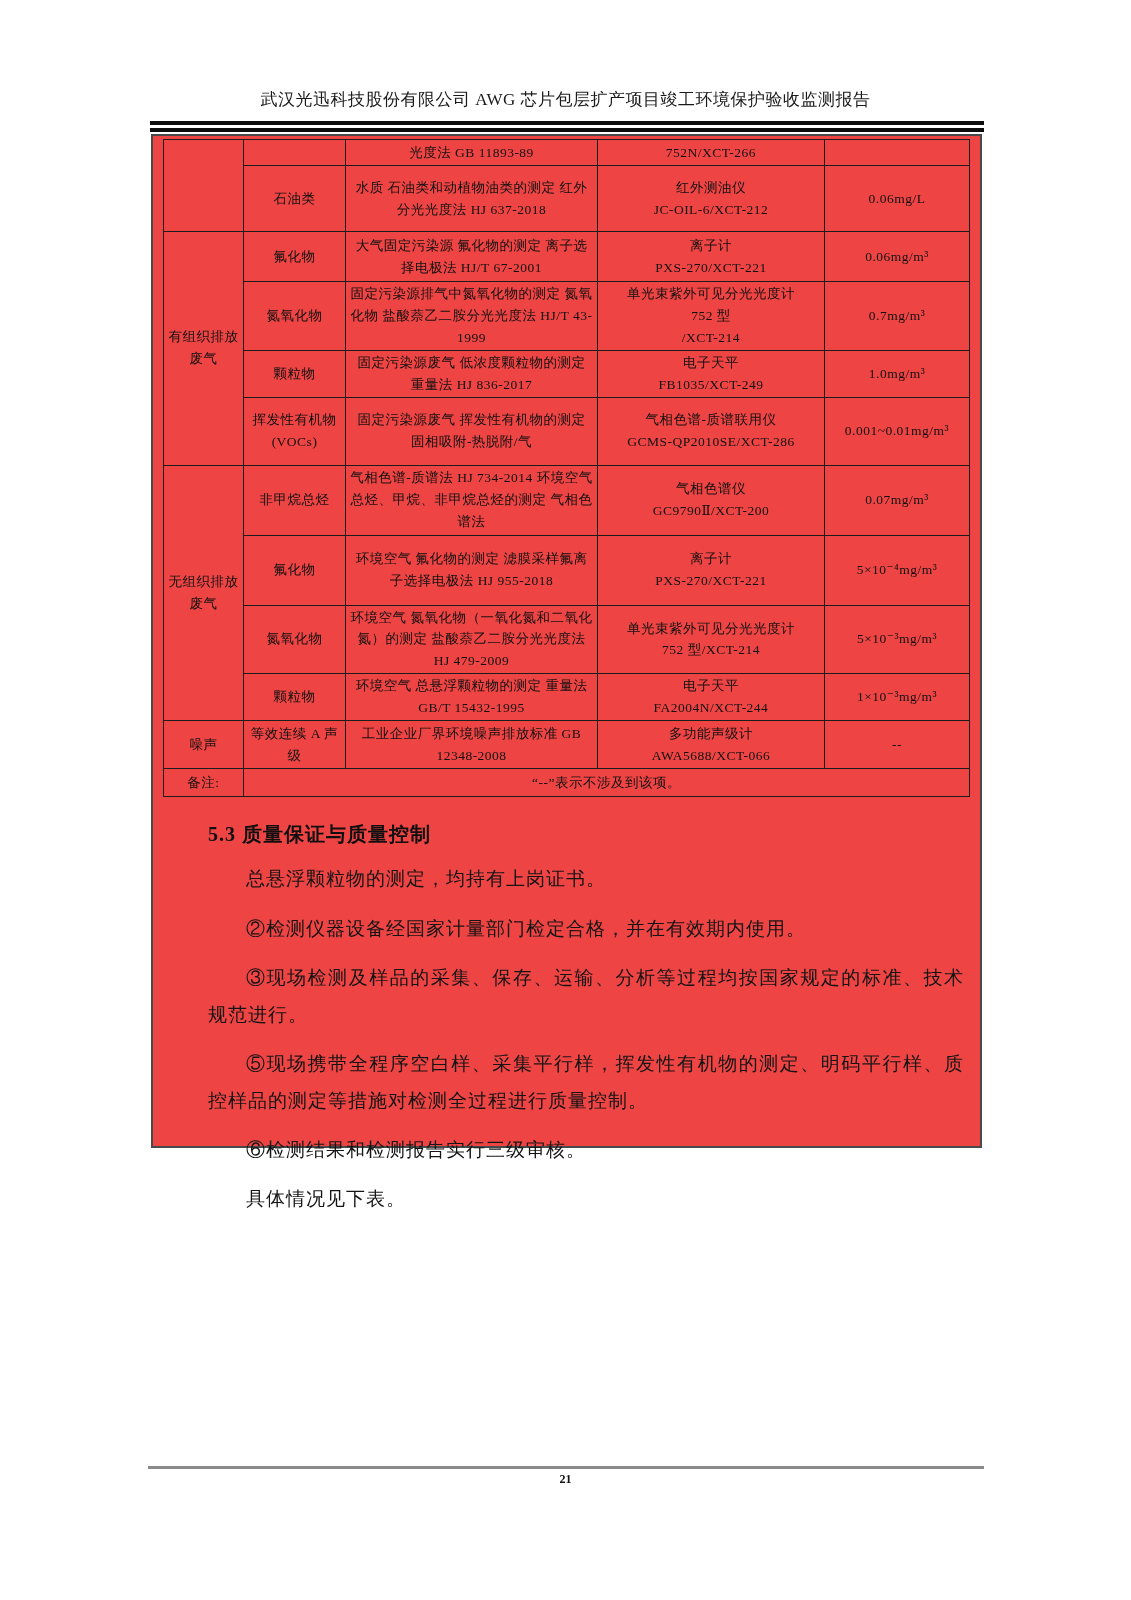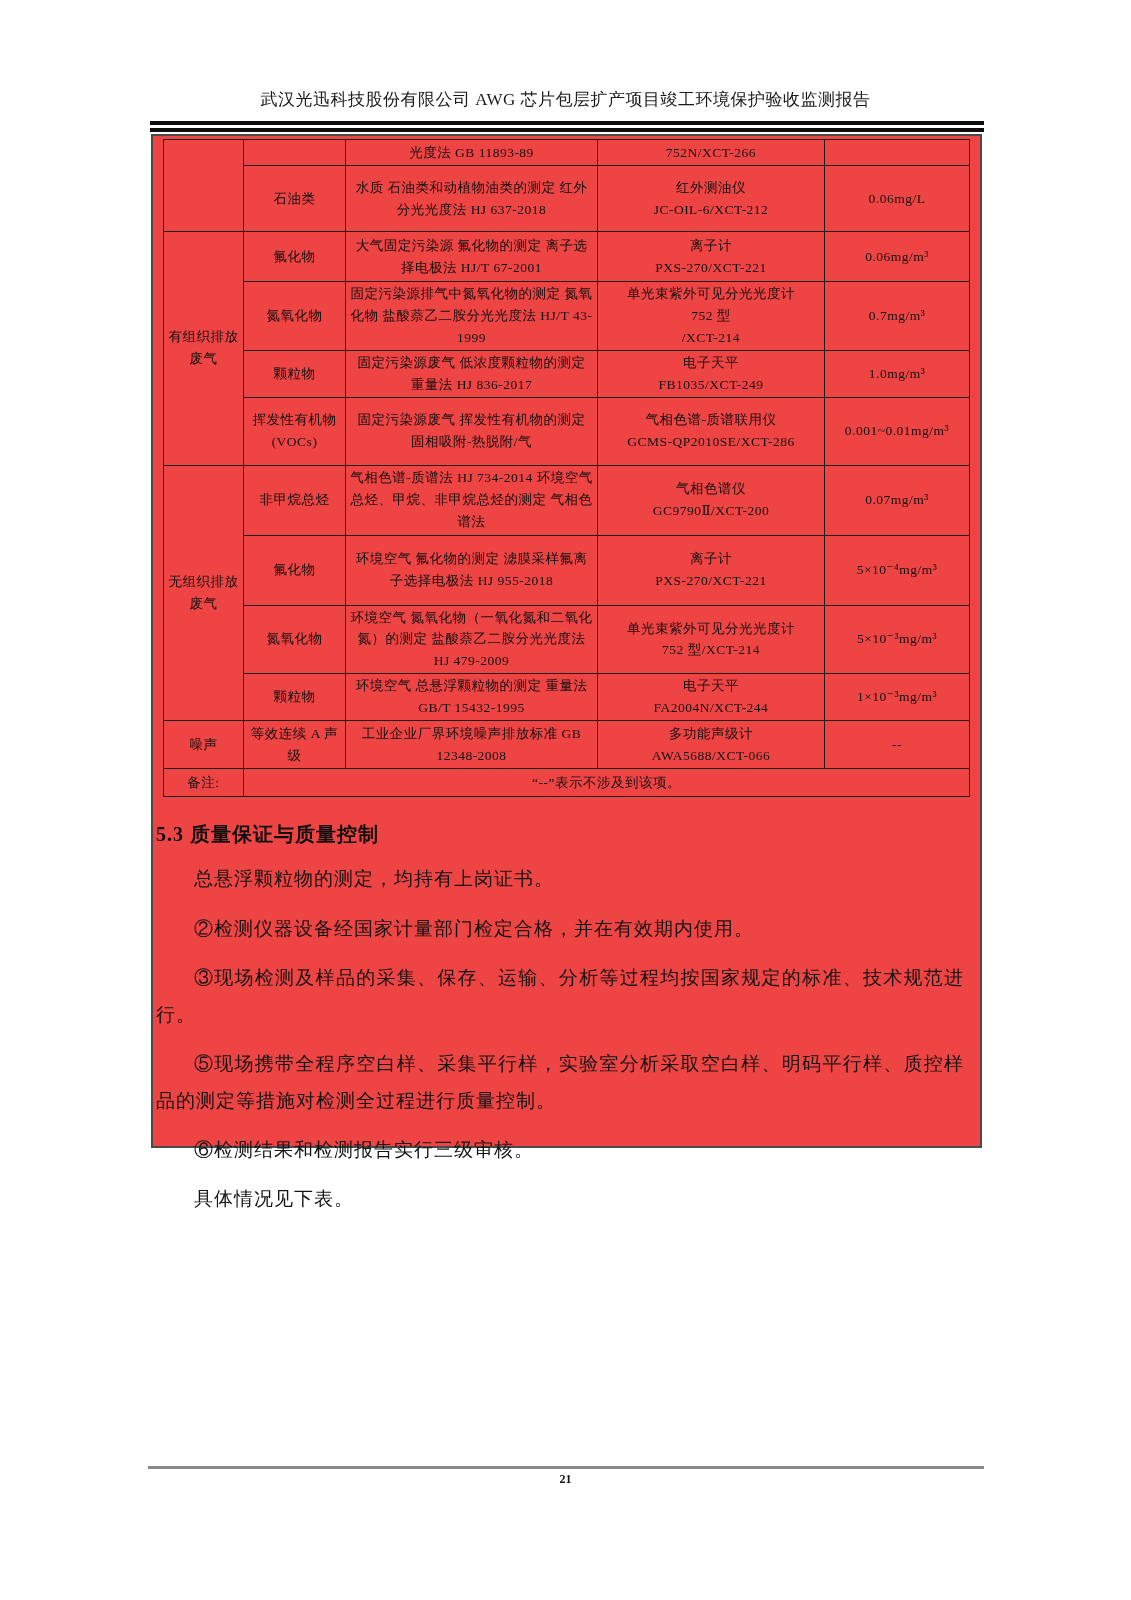--- a/index.html
+++ b/index.html
@@ -23,21 +23,21 @@
     border-collapse:collapse;table-layout:fixed;
     width:806px;margin:3px auto 0 auto;
   }
   table.monitor td{
     border:1.5px solid #1c1c1c;
     text-align:center;vertical-align:middle;
     font-size:13.5px;line-height:1.62;letter-spacing:0.5px;
     padding:1px 4px;white-space:pre-line;color:#111;
     overflow:hidden;
   }
-  .section{padding:24px 16px 0 3px;}
+  .section{padding:24px 16px 0 16px;margin-left:39px;}
   .section-heading{
     font-size:20px;font-weight:bold;letter-spacing:1px;margin:0 0 8px 0;color:#0f0f0f;
   }
   .section p{
     font-size:19px;line-height:1.92;letter-spacing:1px;
     margin:13px 0;text-indent:2em;color:#141414;text-align:justify;
   }
   .footer-rule{position:absolute;top:1466px;left:148px;width:836px;height:3px;background:#8a8a8a;}
   .page-number{
     position:absolute;top:1472px;left:0;width:1131px;text-align:center;
@@ -153,21 +153,21 @@
           <td colspan="4">“--”表示不涉及到该项。</td>
         </tr>
       </tbody>
   </table>
 
   <div class="section">
     <div class="section-heading">5.3 质量保证与质量控制</div>
     <p>总悬浮颗粒物的测定，均持有上岗证书。</p>
     <p>②检测仪器设备经国家计量部门检定合格，并在有效期内使用。</p>
     <p>③现场检测及样品的采集、保存、运输、分析等过程均按国家规定的标准、技术规范进行。</p>
-    <p>⑤现场携带全程序空白样、采集平行样，实验室分析采取空白样、明码平行样、质控样品的测定等措施对检测全过程进行质量控制。</p>
+    <p>⑤现场携带全程序空白样、采集平行样，挥发性有机物的测定、明码平行样、质控样品的测定等措施对检测全过程进行质量控制。</p>
     <p>⑥检测结果和检测报告实行三级审核。</p>
     <p>具体情况见下表。</p>
   </div>
 
 </div>
 
 <div class="footer-rule"></div>
 <div class="page-number">21</div>
 
 </body></html>

